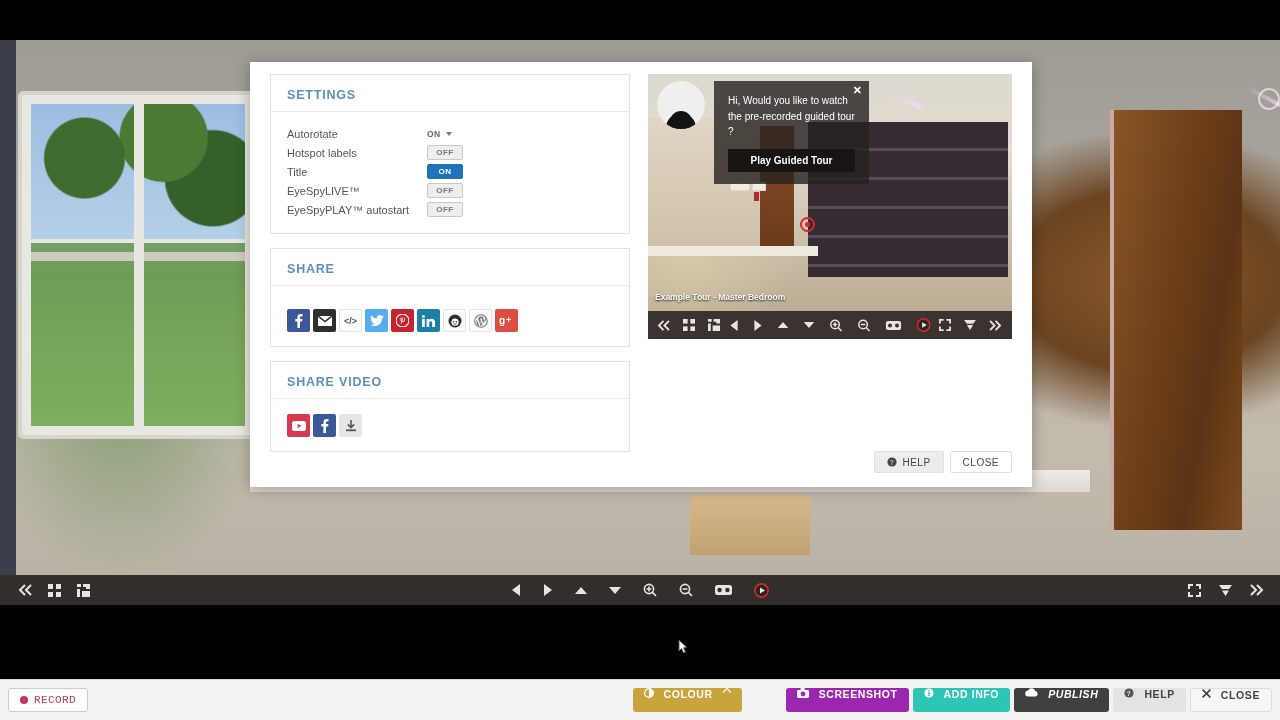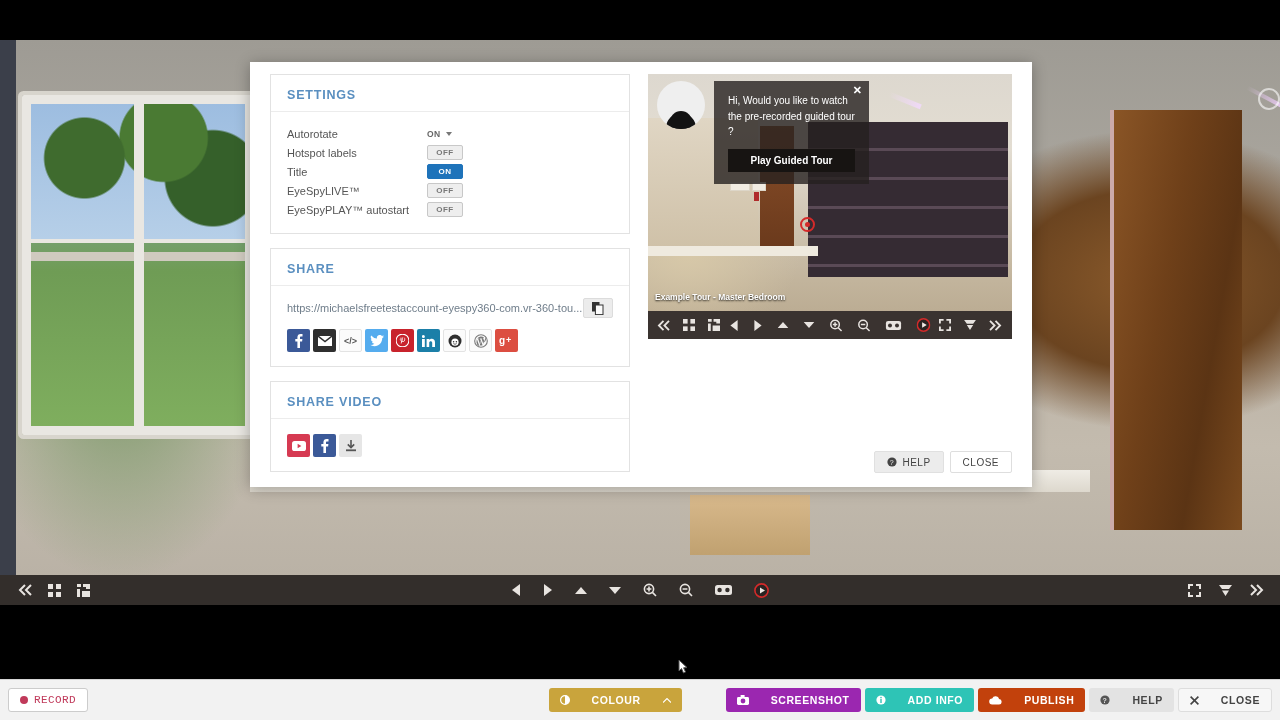--- a/index.html
+++ b/index.html
@@ -98,30 +98,30 @@
   .record-btn {
     display:inline-flex; align-items:center; gap:6px;
     background:#fff; border:1px solid #ccc; border-radius:3px;
     padding: 5px 11px; font-size:11px; color:#c0395a; letter-spacing:.4px;
     cursor:pointer;
     font-family:Liberation Mono, monospace;
   }
   .rec-dot { width:8px; height:8px; border-radius:50%; background:#c0395a; display:inline-block; }
   .app-actions { display:flex; align-items:center; gap:4px; }
   .abtn {
-    display:inline-flex; align-items:center; gap:22px;
+    display:inline-flex; align-items:flex-start; gap:10px;
     height:24px; padding:0 11px; border-radius:3px;
     font-size:10.5px; font-weight:bold; letter-spacing:.6px; color:#fff;
     border:none; cursor:pointer; white-space:nowrap;
   }
   .abtn svg { display:block; }
   .abtn-colour     { background:#c9a43c; }
   .abtn-screenshot { background:#9b27b0;margin-left:40px; }
   .abtn-addinfo    { background:#2ec4b6; }
-  .abtn-publish    { background:#c2410c; }
+  .abtn-publish    { background:#404040;font-style:italic; }
   .abtn-help       { background:#e3e3e3; color:#444; }
   .abtn-close      { background:#f7f7f7; color:#444; border:1px solid #ddd; }
 
   
   .modal {
     position:absolute; left:250px; top:62px; width:782px; height:425px;
     background:#fff; box-shadow: 0 2px 14px rgba(0,0,0,.30);
   }
   .modal-title {
     font-family:"Liberation Sans Narrow","DejaVu Sans Condensed","Liberation Sans", sans-serif;
@@ -437,29 +437,20 @@
             <div class="setting-row">
               <span class="setting-label">EyeSpyPLAY™ autostart</span>
               <span class="toggle">OFF</span>
             </div>
           </div>
         </div>
 
         <div class="card">
           <div class="card-head">SHARE</div>
           <div class="card-body">
-            <div class="share-url-row">
-              <span class="share-url">https://michaelsfreetestaccount-eyespy360-com.vr-360-tou...</span>
-              <span class="copy-btn">
-                <svg width="12" height="13" viewBox="0 0 12 13">
-                    <rect x="0" y="0" width="7.5" height="9.5" fill="#333"></rect>
-                    <rect x="3.4" y="3" width="7.6" height="9.6" fill="#fbfbfb" stroke="#333" stroke-width="1"></rect>
-                  </svg>
-              </span>
-            </div>
             <div class="social-row">
               <span class="sbtn s-fb">
                   <svg width="8" height="14" viewBox="0 0 8 14">
                     <path d="M5 14V7.6h2.1l.3-2.5H5V3.6c0-.7.2-1.2 1.2-1.2h1.3V.1C7.3.1 6.5 0 5.6 0 3.7 0 2.4 1.2 2.4 3.3v1.8H.3v2.5h2.1V14z" fill="#fff"></path>
                   </svg>
                 </span>
               <span class="sbtn s-mail">
                   <svg width="14" height="10" viewBox="0 0 14 10">
                     <rect x="0" y="0" width="14" height="10" fill="#fff"></rect>
                     <path d="M0 0 L7 5.6 L14 0" stroke="#2f2f2f" stroke-width="1.4" fill="none"></path>

